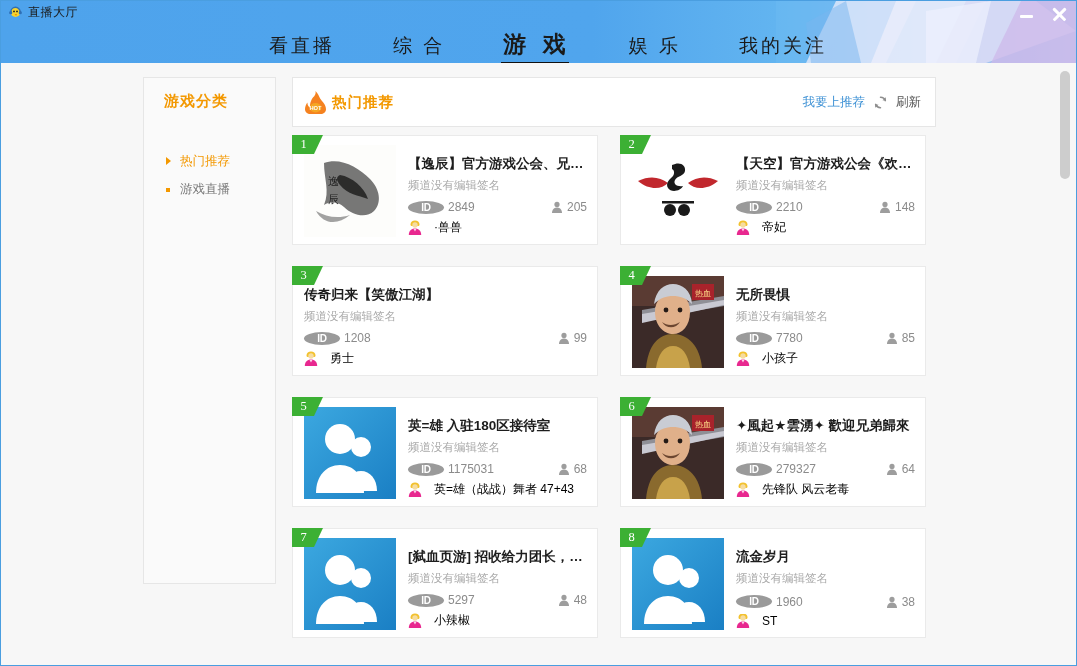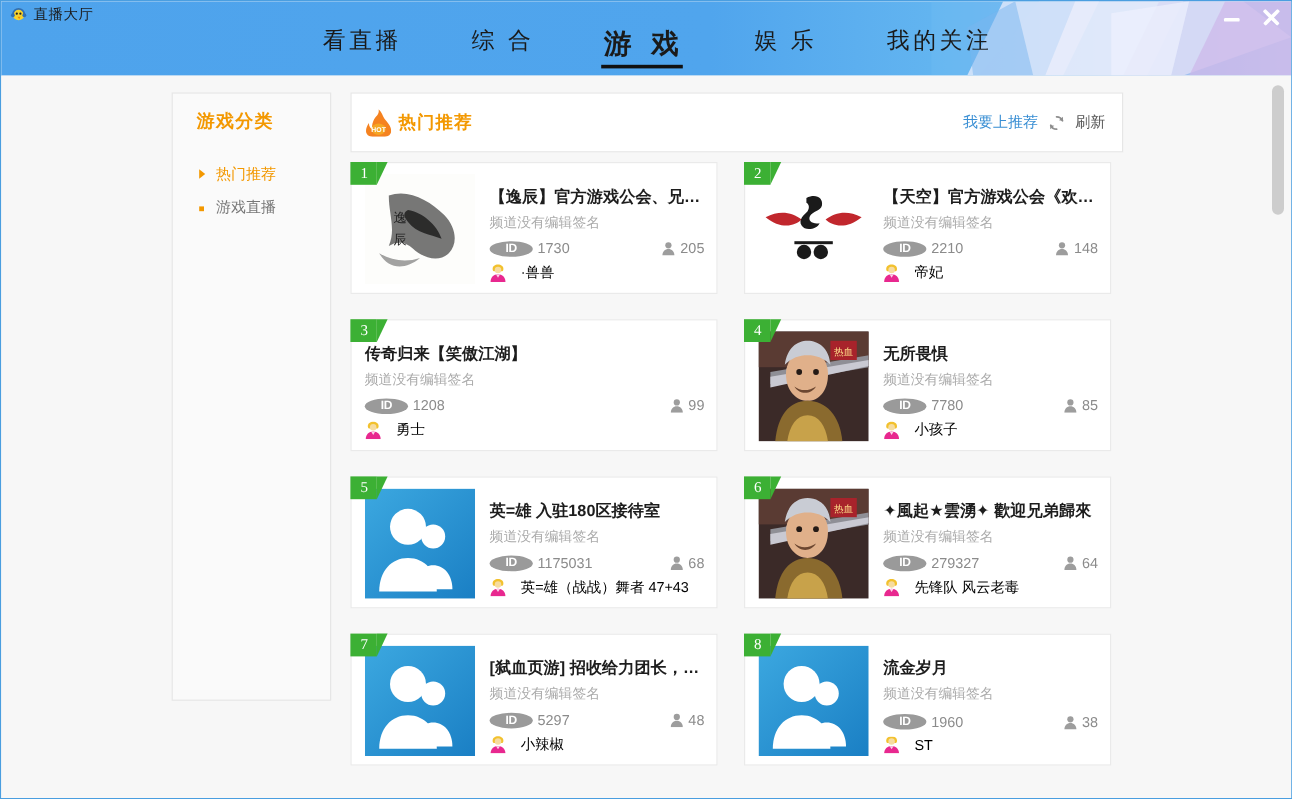--- a/index.html
+++ b/index.html
@@ -86,21 +86,21 @@
   }
   .win-btn.close::before { transform: rotate(45deg); }
   .win-btn.close::after  { transform: rotate(-45deg); }
 
   
   .nav {
     position: absolute;
     left: 0; right: 0; bottom: 0;
     height: 42px;
     display: flex;
-    align-items: flex-start;
+    align-items: flex-end;
     padding-left: 268px;
     z-index: 4;
   }
   .nav-item {
     position: relative;
     font-size: 19px;
     color: #1a1a1a;
     margin-right: 58px;
     letter-spacing: 3px;
     cursor: pointer;
@@ -138,21 +138,21 @@
     border: 1px solid #e6e6e6;
     height: 507px;
     padding: 14px 0 0 0;
     flex: 0 0 auto;
   }
   .sidebar-title {
     font-size: 15px;
     font-weight: bold;
     color: #f39800;
     padding-left: 20px;
-    margin-bottom: 20px;
+    margin-bottom: 36px;
     letter-spacing: 1px;
   }
   .side-item {
     display: flex;
     align-items: center;
     padding-left: 22px;
     height: 28px;
     cursor: pointer;
     font-size: 12.5px;
   }
@@ -438,21 +438,21 @@
                 <text x="24" y="40" font-size="11" fill="#222" font-family="Liberation Serif, serif">逸</text>
                 <text x="24" y="58" font-size="11" fill="#222" font-family="Liberation Serif, serif">辰</text>
               </svg>
             </div>
             <div class="info">
               <div class="c-title">【逸辰】官方游戏公会、兄弟…</div>
               <div class="c-sign">频道没有编辑签名</div>
               <div class="c-stats">
                 <span class="id-wrap">
                   <span class="id-icon">ID</span>
-                  <span>1730</span>
+                  <span>2849</span>
                 </span>
                 <span class="viewers">
                   <svg class="pp-icon" viewBox="0 0 12 12">
                     <circle cx="6" cy="3.4" r="2.6" fill="#9d9d9d"></circle>
                     <path d="M1 12c0-3.3 2.2-5.4 5-5.4s5 2.1 5 5.4z" fill="#9d9d9d"></path>
                   </svg>
                   <span>205</span>
                 </span>
               </div>
               <div class="c-user">

